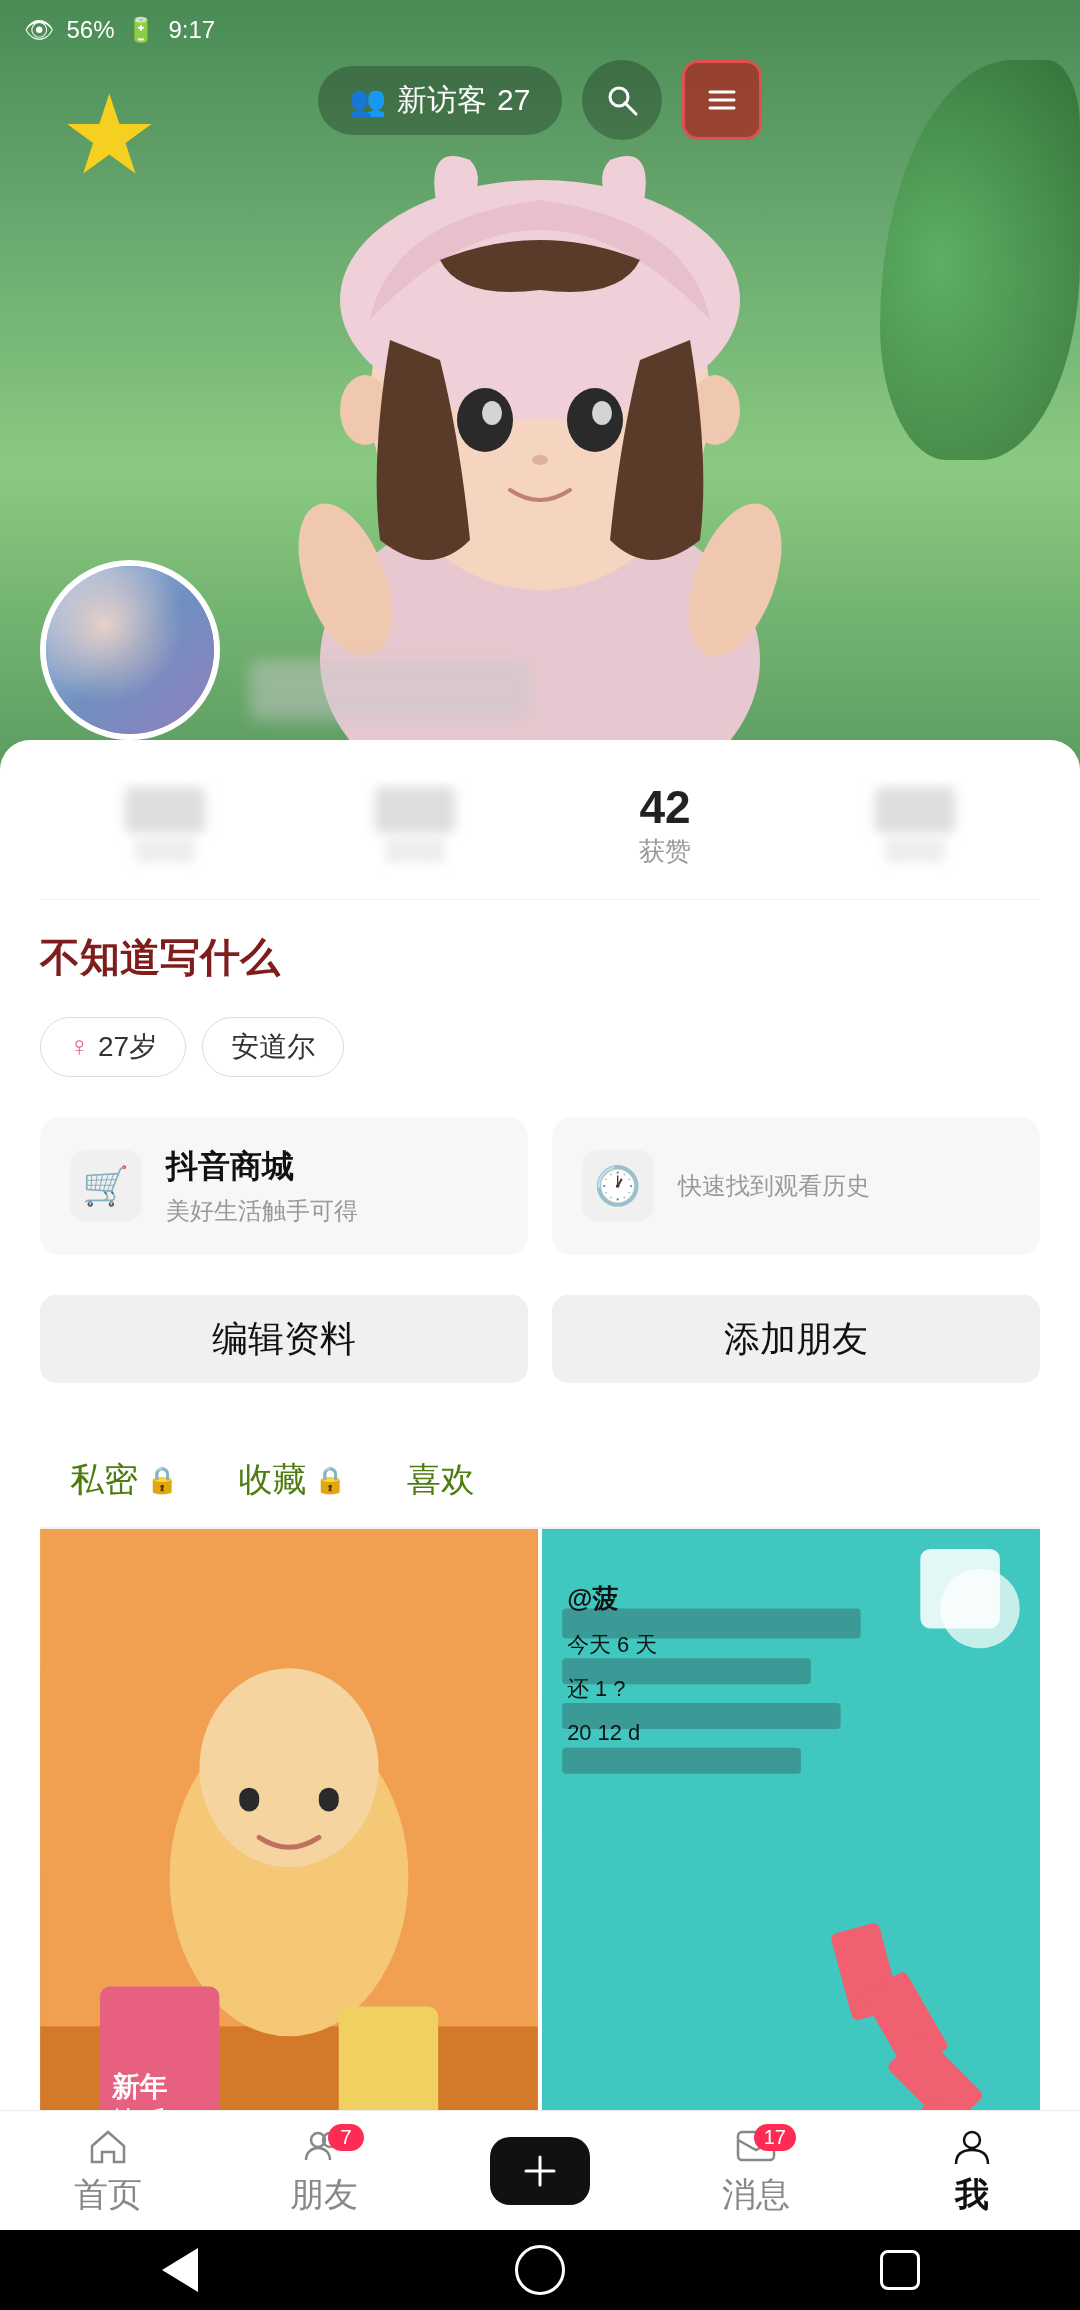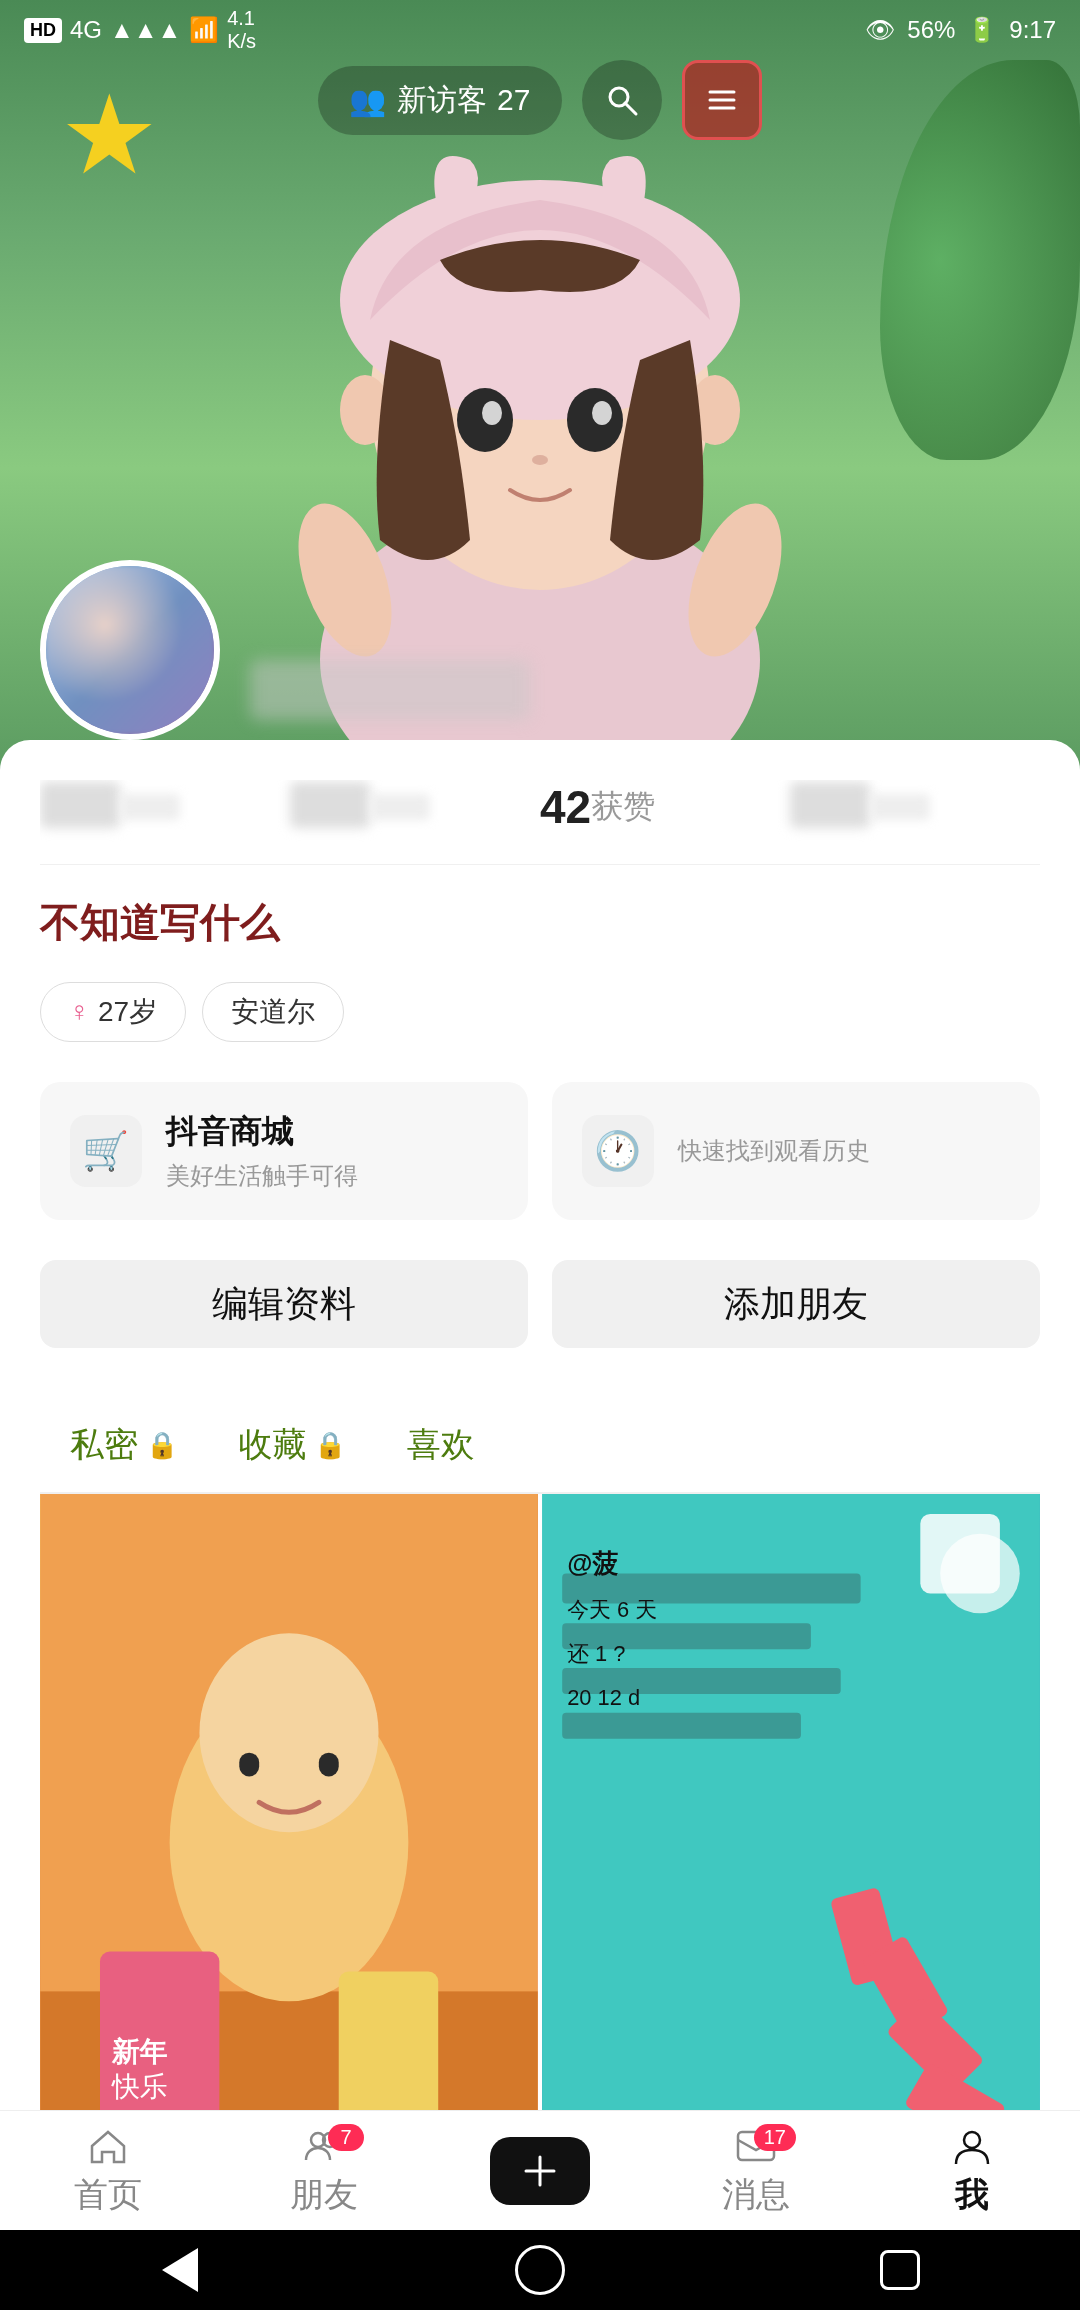--- a/index.html
+++ b/index.html
@@ -164,37 +164,38 @@
       align-items: center;
       gap: 0;
       padding-bottom: 30px;
       border-bottom: 1px solid #f0f0f0;
       margin-bottom: 30px;
       overflow: hidden;
     }
     .stat-item {
       flex: 1;
       display: flex;
+      flex-direction: column;
       align-items: center;
     }
     .stat-num {
       font-size: 46px;
       font-weight: bold;
       color: #222;
     }
     .stat-num-blur {
       width: 80px;
       height: 46px;
       background: #ddd;
       border-radius: 6px;
       filter: blur(6px);
       margin-bottom: 4px;
     }
     .stat-label {
-      font-size: 32px;
+      font-size: 26px;
       color: #999;
     }
     .stat-label-blur {
       width: 60px;
       height: 26px;
       background: #eee;
       border-radius: 4px;
       filter: blur(5px);
     }
 
@@ -478,27 +479,20 @@
 
     <ellipse cx="155" cy="520" rx="40" ry="80" fill="#f0c8b0" transform="rotate(-20 155 520)"></ellipse>
     <ellipse cx="545" cy="520" rx="40" ry="80" fill="#f0c8b0" transform="rotate(20 545 520)"></ellipse>
 
     <path d="M200 280 Q180 400 190 480 Q240 520 280 480 Q270 380 250 300Z" fill="#5a3a28"></path>
     <path d="M500 280 Q520 400 510 480 Q460 520 420 480 Q430 380 450 300Z" fill="#5a3a28"></path>
     <path d="M250 200 Q350 160 450 200 Q430 240 350 230 Q270 240 250 200Z" fill="#5a3a28"></path>
   </svg>
 
   <div class="status-bar">
-    <div class="status-left">
-      <span style="background:#fff;color:#000;font-size:18px;padding:2px 6px;border-radius:4px;font-weight:bold;">HD</span>
-      <span>4G</span>
-      <span>▲▲▲</span>
-      <span>📶</span>
-      <span style="font-size:20px;">4.1<br>K/s</span>
-    </div>
     <div class="status-right">
       <span>👁</span>
       <span>56%</span>
       <span>🔋</span>
       <span>9:17</span>
     </div>
   </div>
 
   <div class="cover-header">
     <div class="visitors-btn">

